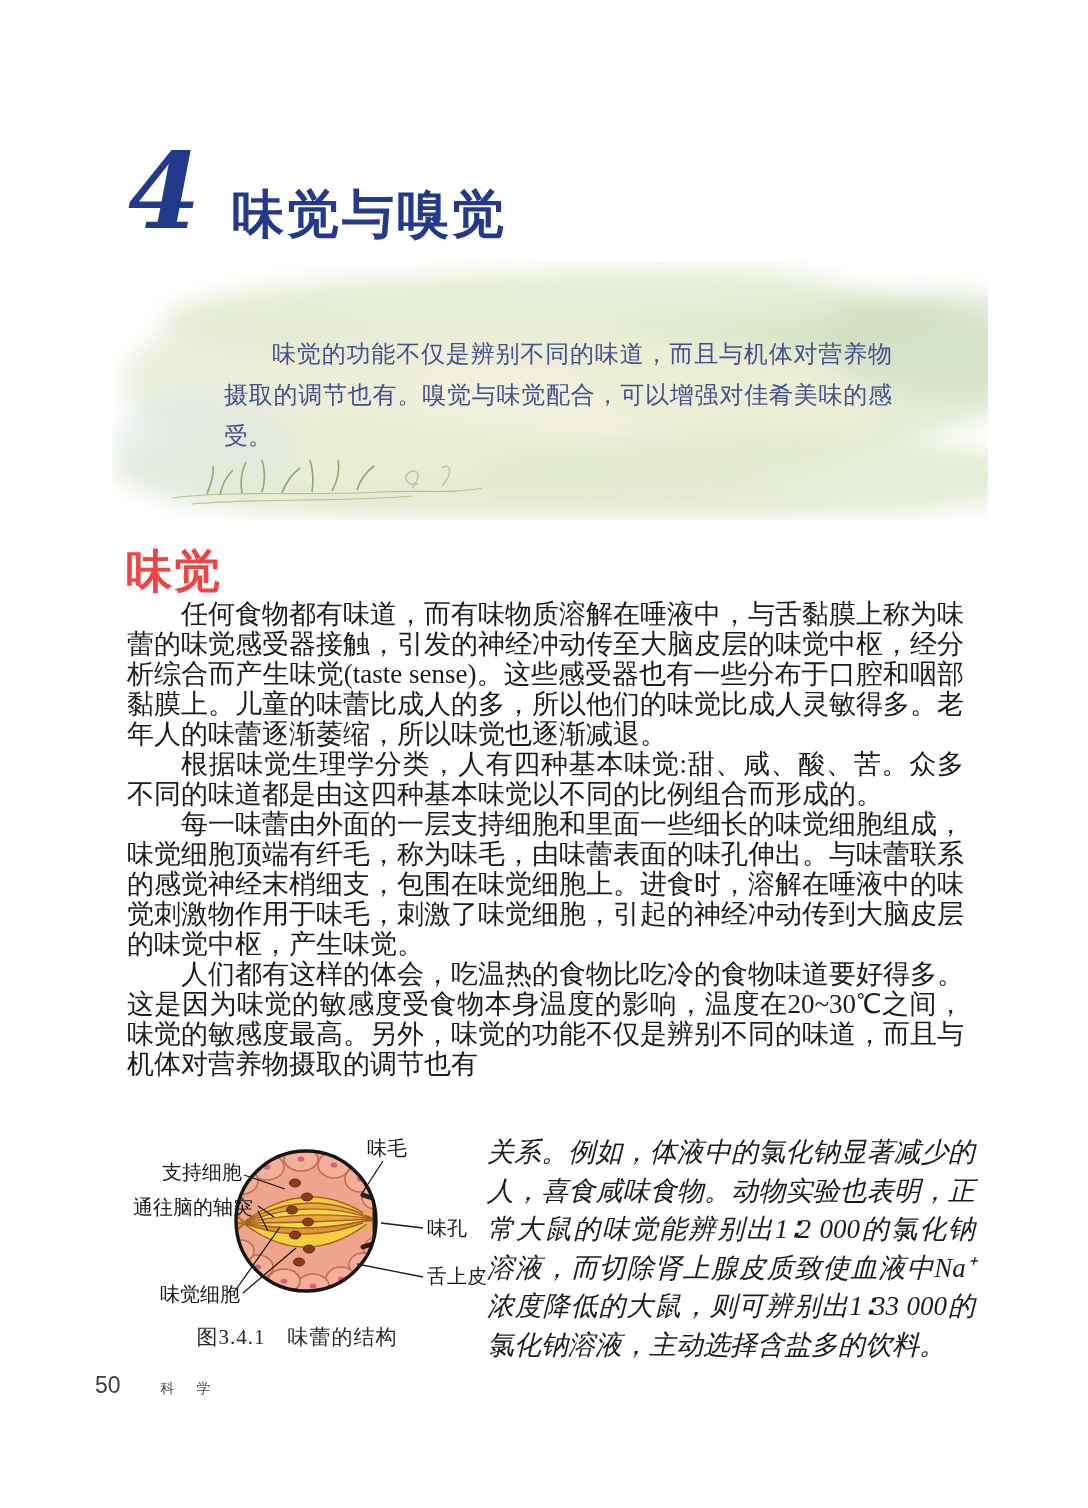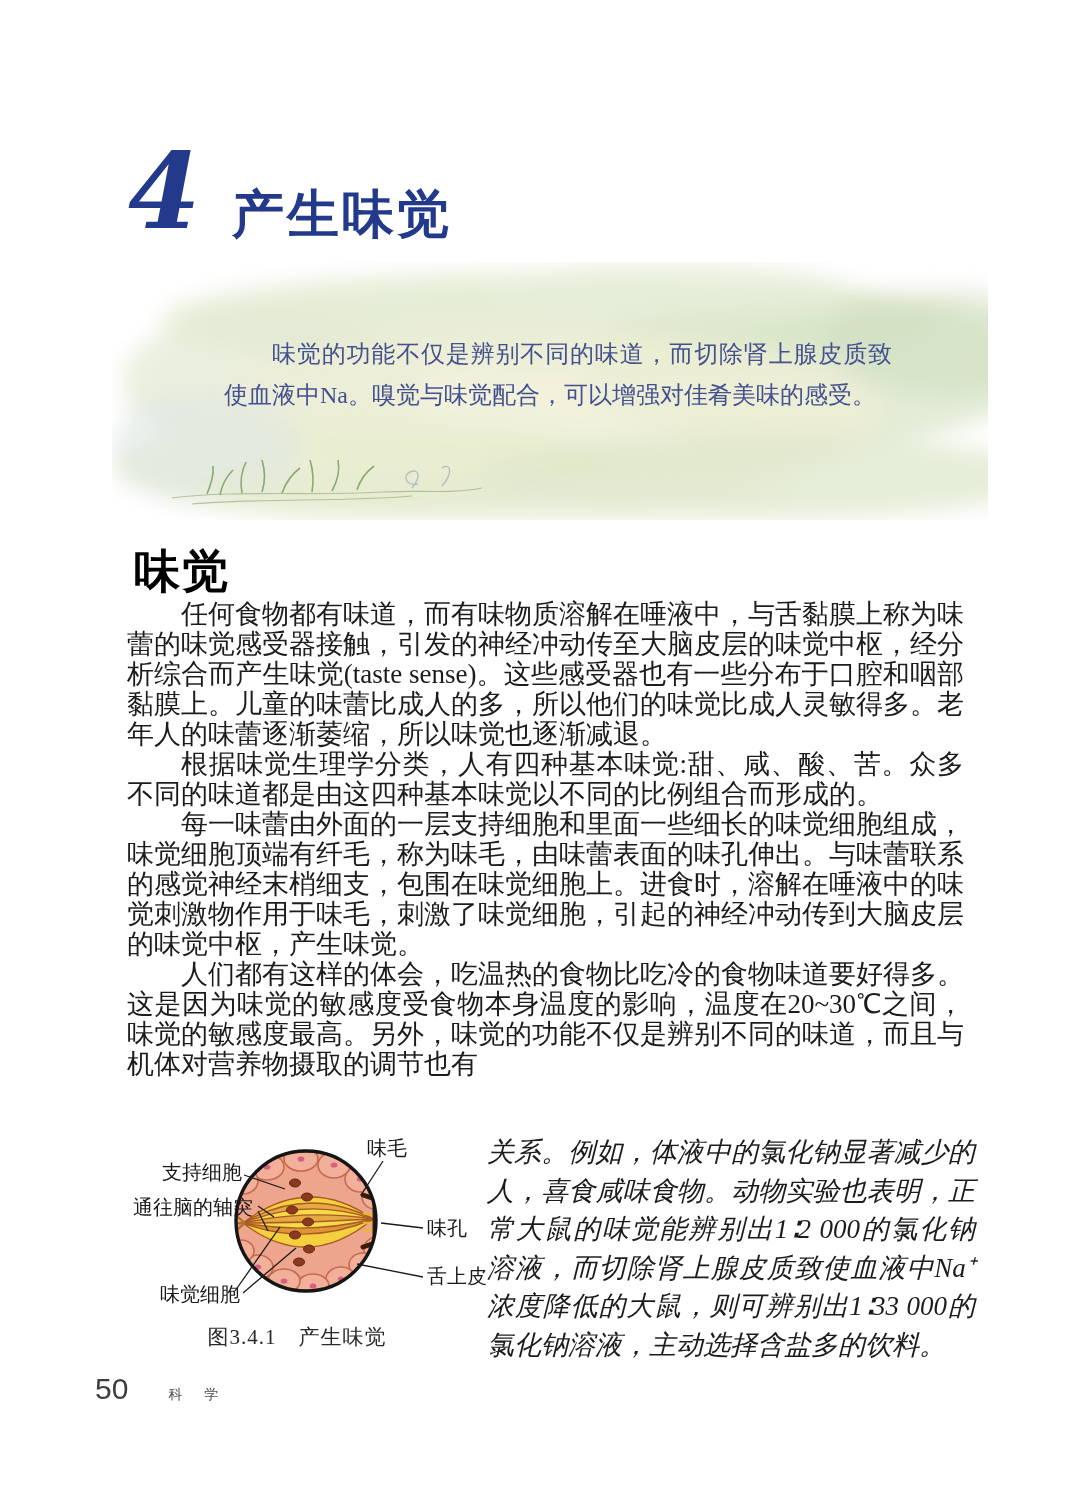--- a/index.html
+++ b/index.html
@@ -51,26 +51,26 @@
     line-height: 41px;
     text-indent: 2em;
     color: #44518f;
     text-align: justify;
     font-family: "Liberation Serif", serif;
   }
 
   
   .section-heading {
     position: absolute;
-    left: 134px; top: 541px;
+    left: 126px; top: 541px;
     font-family: "Liberation Sans", sans-serif;
     font-weight: bold;
     font-size: 46px;
     letter-spacing: 2px;
-    color: #000000;
+    color: #ef4444;
     text-align: right;
   }
 
   .body-text {
     position: absolute;
     left: 127px; top: 599px;
     width: 837px;
     font-size: 27px;
     line-height: 30px;
     color: #1c1c1c;
@@ -118,38 +118,38 @@
 
   
   .footer {
     position: absolute;
     left: 95px; top: 1372px;
     display: flex;
     align-items: baseline;
   }
   .page-number {
     font-family: "Liberation Sans", sans-serif;
-    font-size: 30px;
+    font-size: 23px;
     color: #3d3d3d;
   }
   .footer-subject {
     font-family: "Liberation Sans", sans-serif;
     font-size: 14px;
     letter-spacing: 9px;
     color: #4b4b4b;
     margin-left: 40px;
   }
 </style>
 </head>
 <body>
 
 <div class="page">
 
   <div class="chapter-number">4</div>
-  <div class="chapter-title">产生味觉</div>
+  <div class="chapter-title">味觉与嗅觉</div>
 
   <div class="band">
     <svg width="876" height="258" viewBox="0 0 876 258" aria-hidden="true">
       <defs>
         <filter id="soft" x="-30%" y="-30%" width="160%" height="160%">
           <feGaussianBlur stdDeviation="11"></feGaussianBlur>
         </filter>
       </defs>
       <g filter="url(#soft)">
         <ellipse cx="440" cy="58" rx="390" ry="48" fill="#dde7ca" opacity="0.75"></ellipse>
@@ -176,21 +176,21 @@
       </g>
       <g stroke="#9bb07f" stroke-width="1.2" fill="none" opacity="0.7">
         <path d="M60 236 C120 228 200 234 270 230 C310 228 340 232 370 226"></path>
         <path d="M80 242 C150 236 230 240 300 234"></path>
       </g>
       <g stroke="#8a9bb0" stroke-width="1.4" fill="none" opacity="0.55">
         <path d="M300 226 C310 214 306 206 298 210 C290 214 294 224 306 222"></path>
         <path d="M330 224 C342 210 338 200 330 206"></path>
       </g>
     </svg>
-    <div class="intro-text">味觉的功能不仅是辨别不同的味道，而切除肾上腺皮质致使血液中Na。嗅觉与味觉配合，可以增强对佳肴美味的感受。</div>
+    <div class="intro-text">味觉的功能不仅是辨别不同的味道，而且与机体对营养物摄取的调节也有。嗅觉与味觉配合，可以增强对佳肴美味的感受。</div>
   </div>
 
   <div class="section-heading">味觉</div>
 
   <div class="body-text">
     <p>任何食物都有味道，而有味物质溶解在唾液中，与舌黏膜上称为味蕾的味觉感受器接触，引发的神经冲动传至大脑皮层的味觉中枢，经分析综合而产生味觉(taste sense)。这些感受器也有一些分布于口腔和咽部黏膜上。儿童的味蕾比成人的多，所以他们的味觉比成人灵敏得多。老年人的味蕾逐渐萎缩，所以味觉也逐渐减退。</p>
     <p>根据味觉生理学分类，人有四种基本味觉:甜、咸、酸、苦。众多不同的味道都是由这四种基本味觉以不同的比例组合而形成的。</p>
     <p>每一味蕾由外面的一层支持细胞和里面一些细长的味觉细胞组成，味觉细胞顶端有纤毛，称为味毛，由味蕾表面的味孔伸出。与味蕾联系的感觉神经末梢细支，包围在味觉细胞上。进食时，溶解在唾液中的味觉刺激物作用于味毛，刺激了味觉细胞，引起的神经冲动传到大脑皮层的味觉中枢，产生味觉。</p>
     <p>人们都有这样的体会，吃温热的食物比吃冷的食物味道要好得多。这是因为味觉的敏感度受食物本身温度的影响，温度在20~30℃之间，味觉的敏感度最高。另外，味觉的功能不仅是辨别不同的味道，而且与机体对营养物摄取的调节也有</p>
   </div>
@@ -290,21 +290,21 @@
           <line x1="230" y1="133" x2="296" y2="146"></line>
         </g>
 
         <text class="fig-label" x="240" y="24">味毛</text>
         <text class="fig-label" x="115" y="48" text-anchor="end">支持细胞</text>
         <text class="fig-label" x="6" y="83">通往脑的轴突</text>
         <text class="fig-label" x="33" y="170">味觉细胞</text>
         <text class="fig-label" x="300" y="104">味孔</text>
         <text class="fig-label" x="300" y="152">舌上皮</text>
       </svg>
-      <figcaption class="figure-caption">图3.4.1　产生味觉</figcaption>
+      <figcaption class="figure-caption">图3.4.1　味蕾的结构</figcaption>
     </figure>
 
     <div class="side-text">关系。例如，体液中的氯化钠显著减少的人，喜食咸味食物。动物实验也表明，正常大鼠的味觉能辨别出1∶2 000的氯化钠溶液，而切除肾上腺皮质致使血液中Na⁺浓度降低的大鼠，则可辨别出1∶33 000的氯化钠溶液，主动选择含盐多的饮料。</div>
   </div>
 
   <div class="footer">
     <span class="page-number">50</span>
     <span class="footer-subject">科 学</span>
   </div>
 

